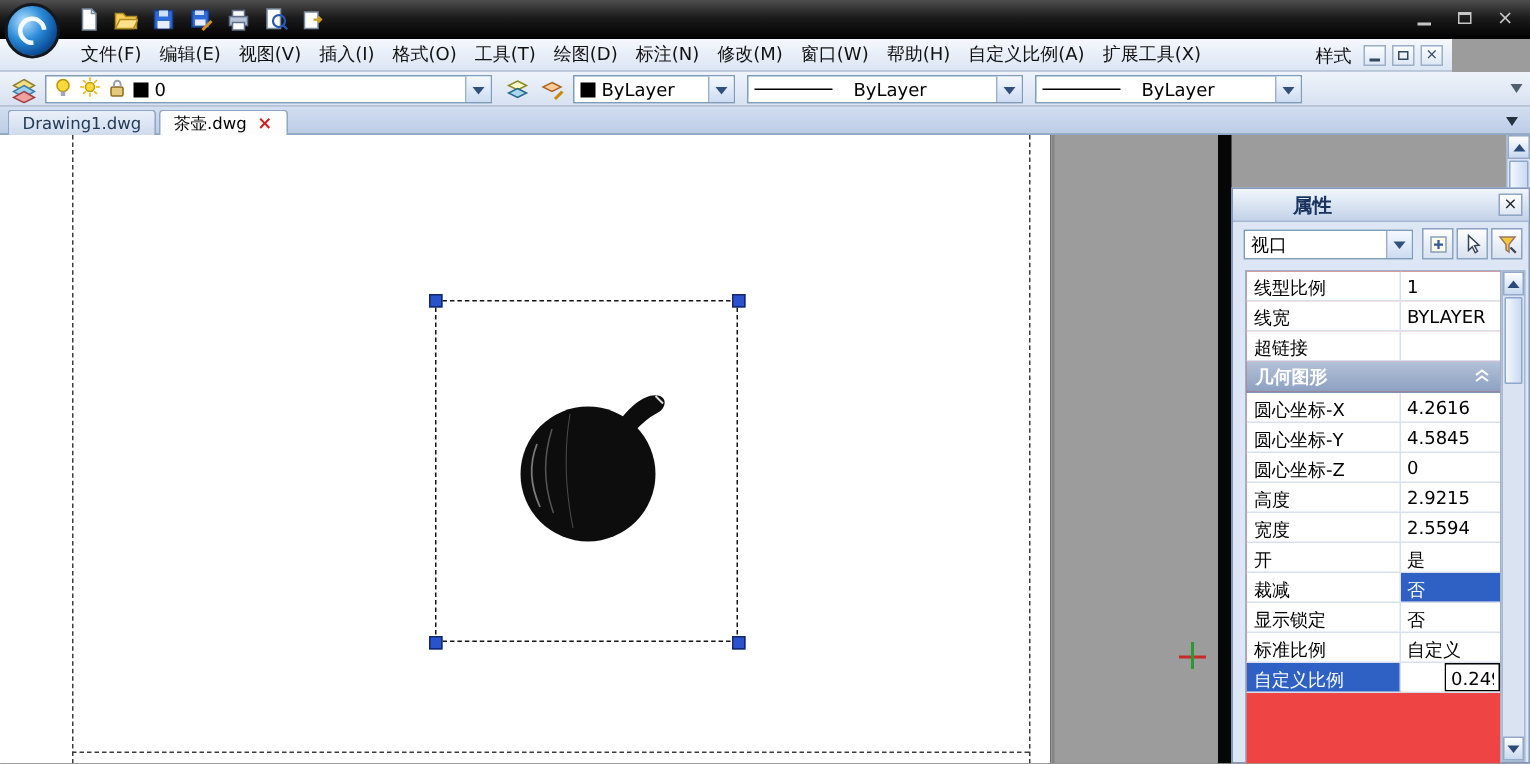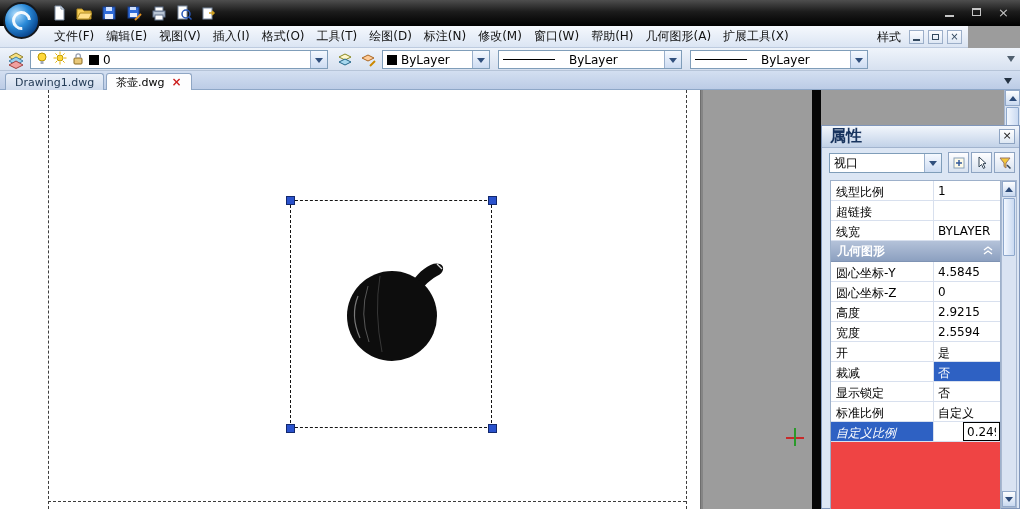--- a/index.html
+++ b/index.html
@@ -84,37 +84,37 @@
   .arr-up { width:0; height:0; border:4px solid transparent; border-bottom:5px solid #2c4a78; margin-top:-4px; }
   .arr-down { width:0; height:0; border:4px solid transparent; border-top:5px solid #2c4a78; margin-top:5px; }
   .sb-thumb { position:absolute; left:1px; width:13px; background:linear-gradient(90deg,#f2f7fe,#cadaf2);
     border:1px solid #8ea8cc; border-radius:1px; }
 
   
   .panel { position:absolute; left:821px; top:35px; width:199px; height:384px;
     background:#dce6f4; border:1px solid #8096ba; z-index:30; }
   .panel-header { position:absolute; left:0; top:0; width:100%; height:22px;
     background:linear-gradient(180deg,#f2f6fc,#c2d2e8); border-bottom:1px solid #a2b4ce; display:flex; align-items:center; }
-  .panel-title { font-size:16px; font-weight:bold; color:#17335e; padding-left:8px; }
+  .panel-title { font-size:13px; font-weight:bold; color:#17335e; padding-left:8px;margin-left:32px; }
   .panel-close { position:absolute; right:4px; top:3px; width:16px; height:15px; border:1px solid #8ea4c2;
     background:linear-gradient(#fff,#dde7f3); color:#222; font-size:11px; line-height:12px; text-align:center; }
   .panel-tools { position:absolute; left:0; top:22px; width:100%; height:30px; }
   .panel-combo { position:absolute; left:7px; top:5px; width:113px; height:20px; top:5px; }
   .ptool-btn { position:absolute; top:4px; width:21px; height:21px; border:1px solid #8ea4c2;
     background:linear-gradient(#fefeff,#d8e2f0); display:flex; align-items:center; justify-content:center; }
   .grid { position:absolute; left:8px; top:54px; width:171px; height:360px; background:#ef4444; border:1px solid #9db0ca; overflow:hidden; }
   .prow { display:flex; height:20px; border-bottom:1px solid #d8e0ee; background:#fff; }
   .plabel { width:103px; border-right:1px solid #d8e0ee; padding:3px 4px 0 5px; font-size:12px; color:#000;
     white-space:nowrap; overflow:hidden; }
   .pvalue { flex:1; padding:3px 3px 0 4px; font-size:12px; color:#000; white-space:nowrap; overflow:hidden; }
   .psection { display:flex; height:21px; align-items:center; justify-content:space-between;
     background:linear-gradient(180deg,#b4c2d9,#8ca0c0); border-bottom:1px solid #7f93b3;
     color:#fff; font-size:12px; font-weight:bold; padding:0 6px; }
   .val-selected { background:#2e61c3; color:#fff; }
-  .lbl-selected { background:#2e61c3; color:#fff;font-style:italic; }
+  .lbl-selected { background:#2e61c3; color:#fff; }
   .cell-edit { flex:1; padding:0;margin-left:29px; }
   .cell-input { width:100%; height:100%; border:1px solid #000; font-size:12px; padding:0 3px;
     font-family:inherit; background:#fff; color:#000; outline:none; }
   .grid-sb { position:absolute; left:179px; top:54px; width:16px; height:328px; background:#d9e3f2; border:1px solid #a8b8d0; }
 </style>
 </head>
 <body>
 
 <div class="window">
 
@@ -189,21 +189,21 @@
     <span class="menu-item">编辑(E)</span>
     <span class="menu-item">视图(V)</span>
     <span class="menu-item">插入(I)</span>
     <span class="menu-item">格式(O)</span>
     <span class="menu-item">工具(T)</span>
     <span class="menu-item">绘图(D)</span>
     <span class="menu-item">标注(N)</span>
     <span class="menu-item">修改(M)</span>
     <span class="menu-item">窗口(W)</span>
     <span class="menu-item">帮助(H)</span>
-    <span class="menu-item">几何图形(A)</span>
+    <span class="menu-item">自定义比例(A)</span>
     <span class="menu-item">扩展工具(X)</span>
     <div class="menubar-right">
       <span class="mb-label">样式</span>
       <span class="mini-btn">
           <span class="mini-min"></span>
         </span>
       <span class="mini-btn">
           <span class="mini-max"></span>
         </span>
       <span class="mini-btn">
@@ -369,36 +369,40 @@
             </svg>
         </div>
       </div>
 
       <div class="grid">
         <div class="prow">
           <div class="plabel">线型比例</div>
           <div class="pvalue">1</div>
         </div>
         <div class="prow">
+          <div class="plabel">线宽</div>
+          <div class="pvalue">BYLAYER</div>
+        </div>
+        <div class="prow">
           <div class="plabel">超链接</div>
           <div class="pvalue"></div>
-        </div>
-        <div class="prow">
-          <div class="plabel">线宽</div>
-          <div class="pvalue">BYLAYER</div>
         </div>
 
         <div class="psection">
           <span>几何图形</span>
           <svg width="12" height="10" viewBox="0 0 12 10">
               <polyline points="2,4 6,1 10,4" fill="none" stroke="#ffffff" stroke-width="1.4"></polyline>
               <polyline points="2,8 6,5 10,8" fill="none" stroke="#ffffff" stroke-width="1.4"></polyline>
             </svg>
         </div>
 
+        <div class="prow">
+          <div class="plabel">圆心坐标-X</div>
+          <div class="pvalue">4.2616</div>
+        </div>
         <div class="prow">
           <div class="plabel">圆心坐标-Y</div>
           <div class="pvalue">4.5845</div>
         </div>
         <div class="prow">
           <div class="plabel">圆心坐标-Z</div>
           <div class="pvalue">0</div>
         </div>
         <div class="prow">
           <div class="plabel">高度</div>

